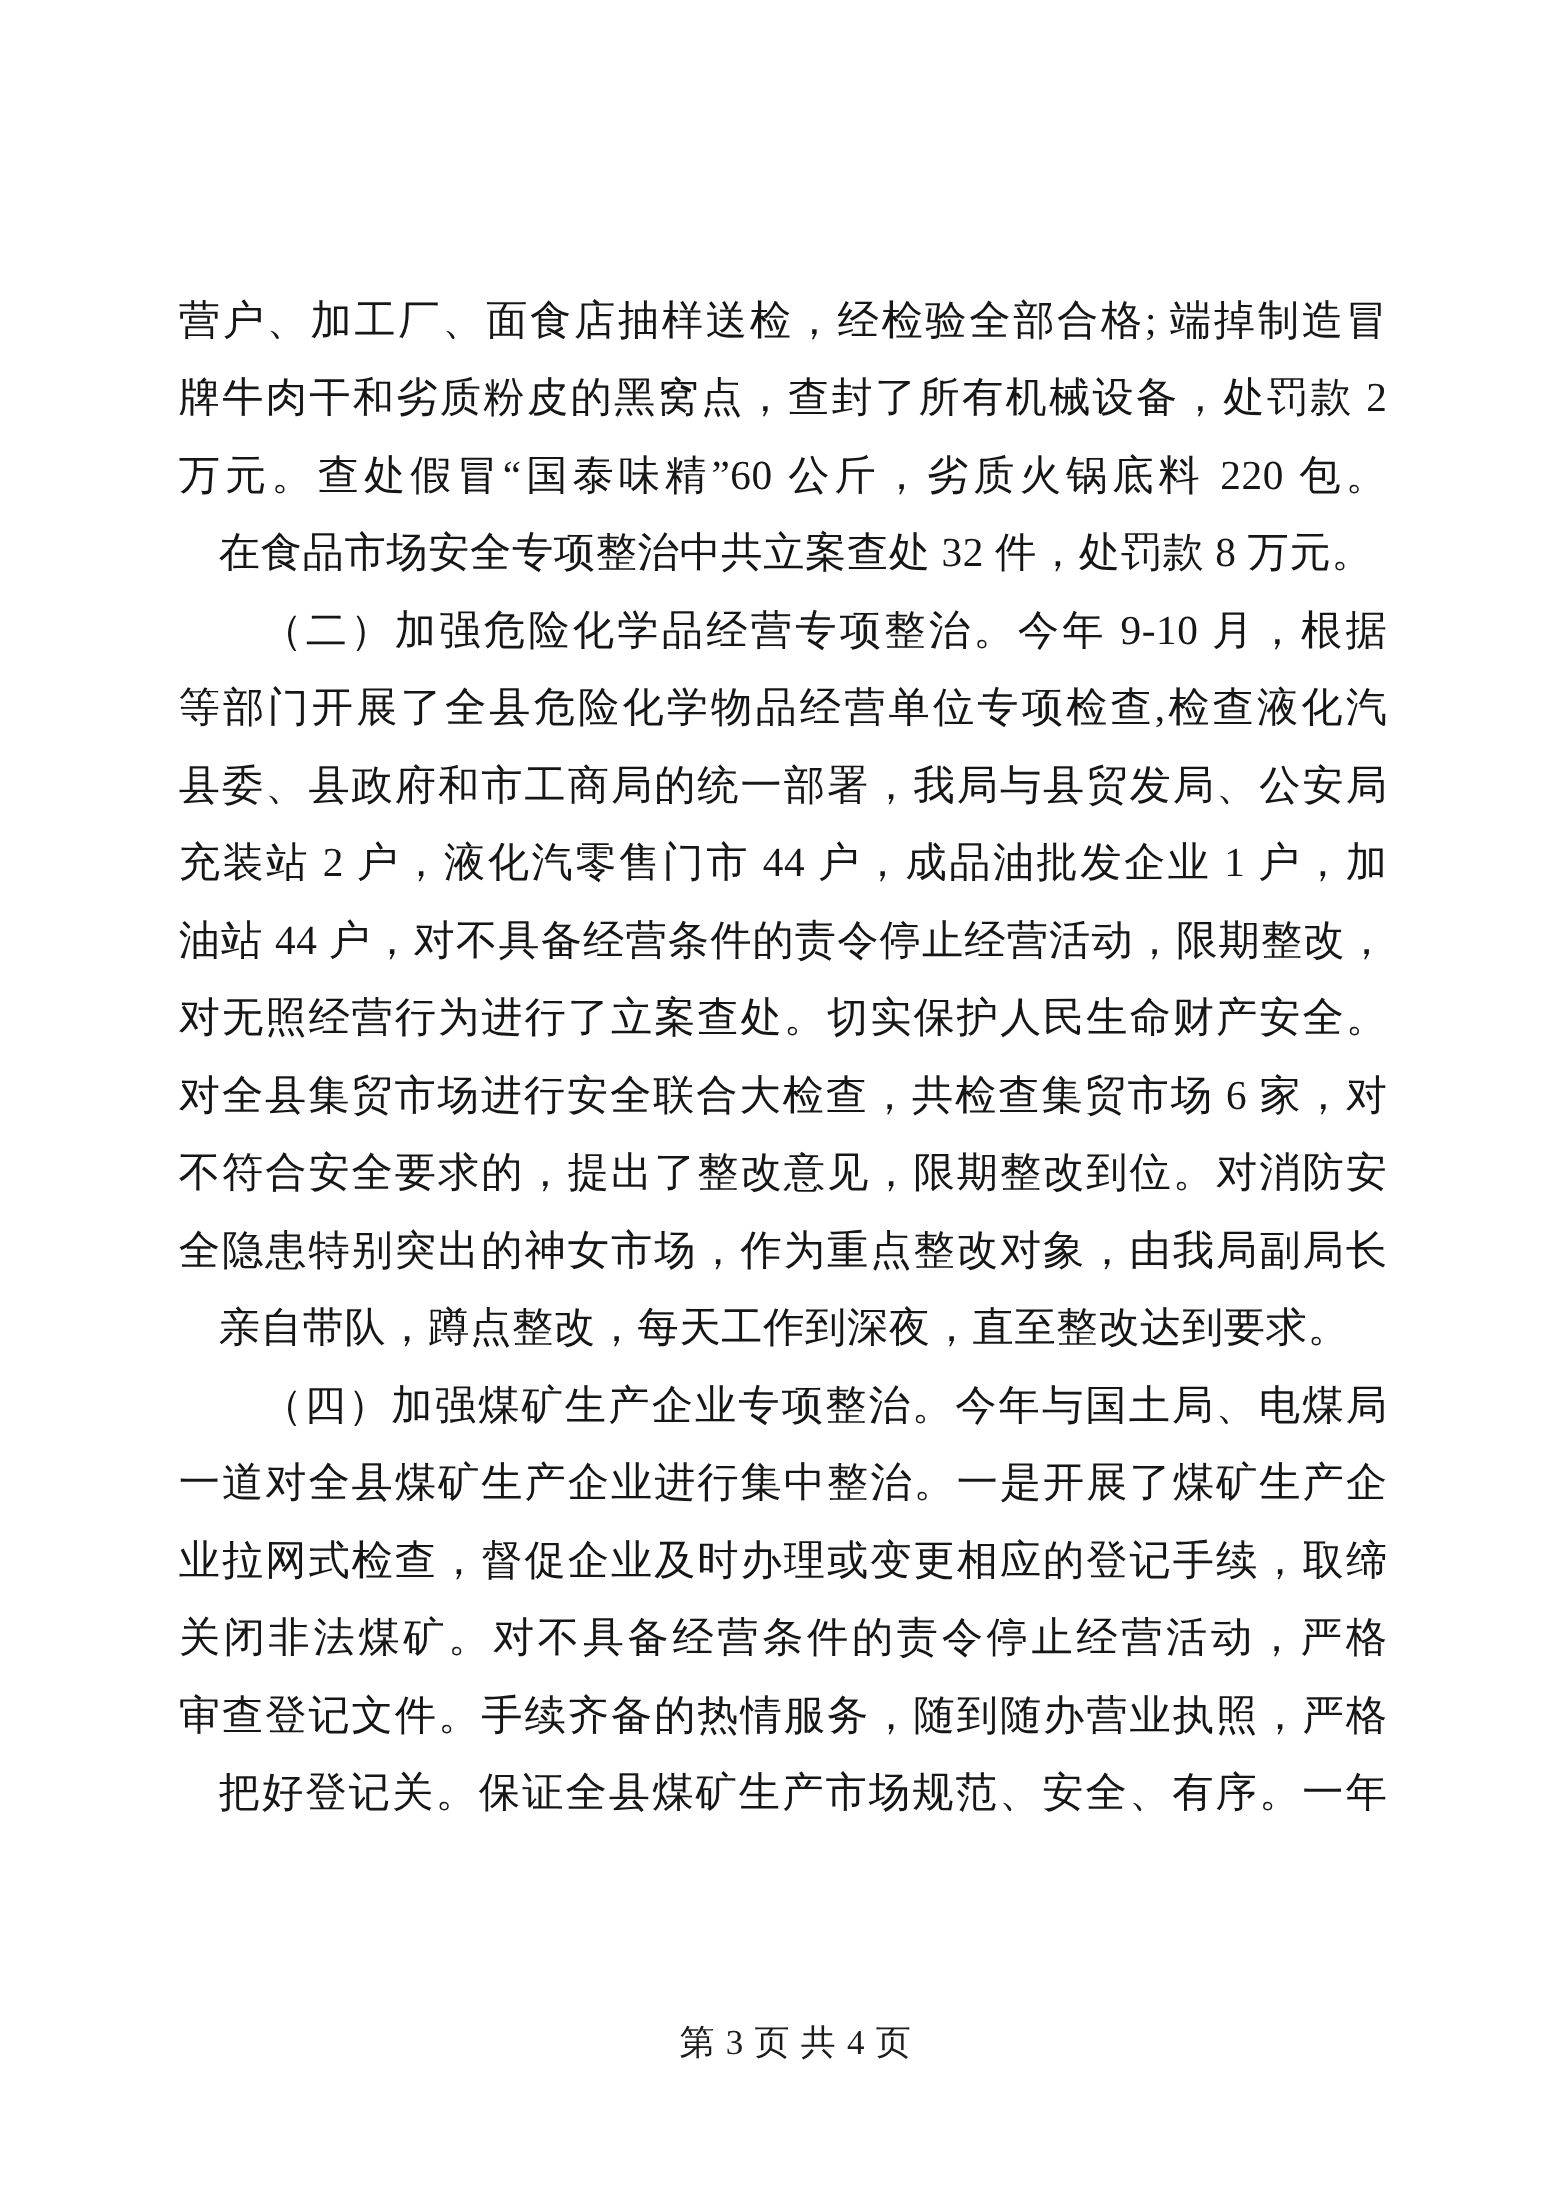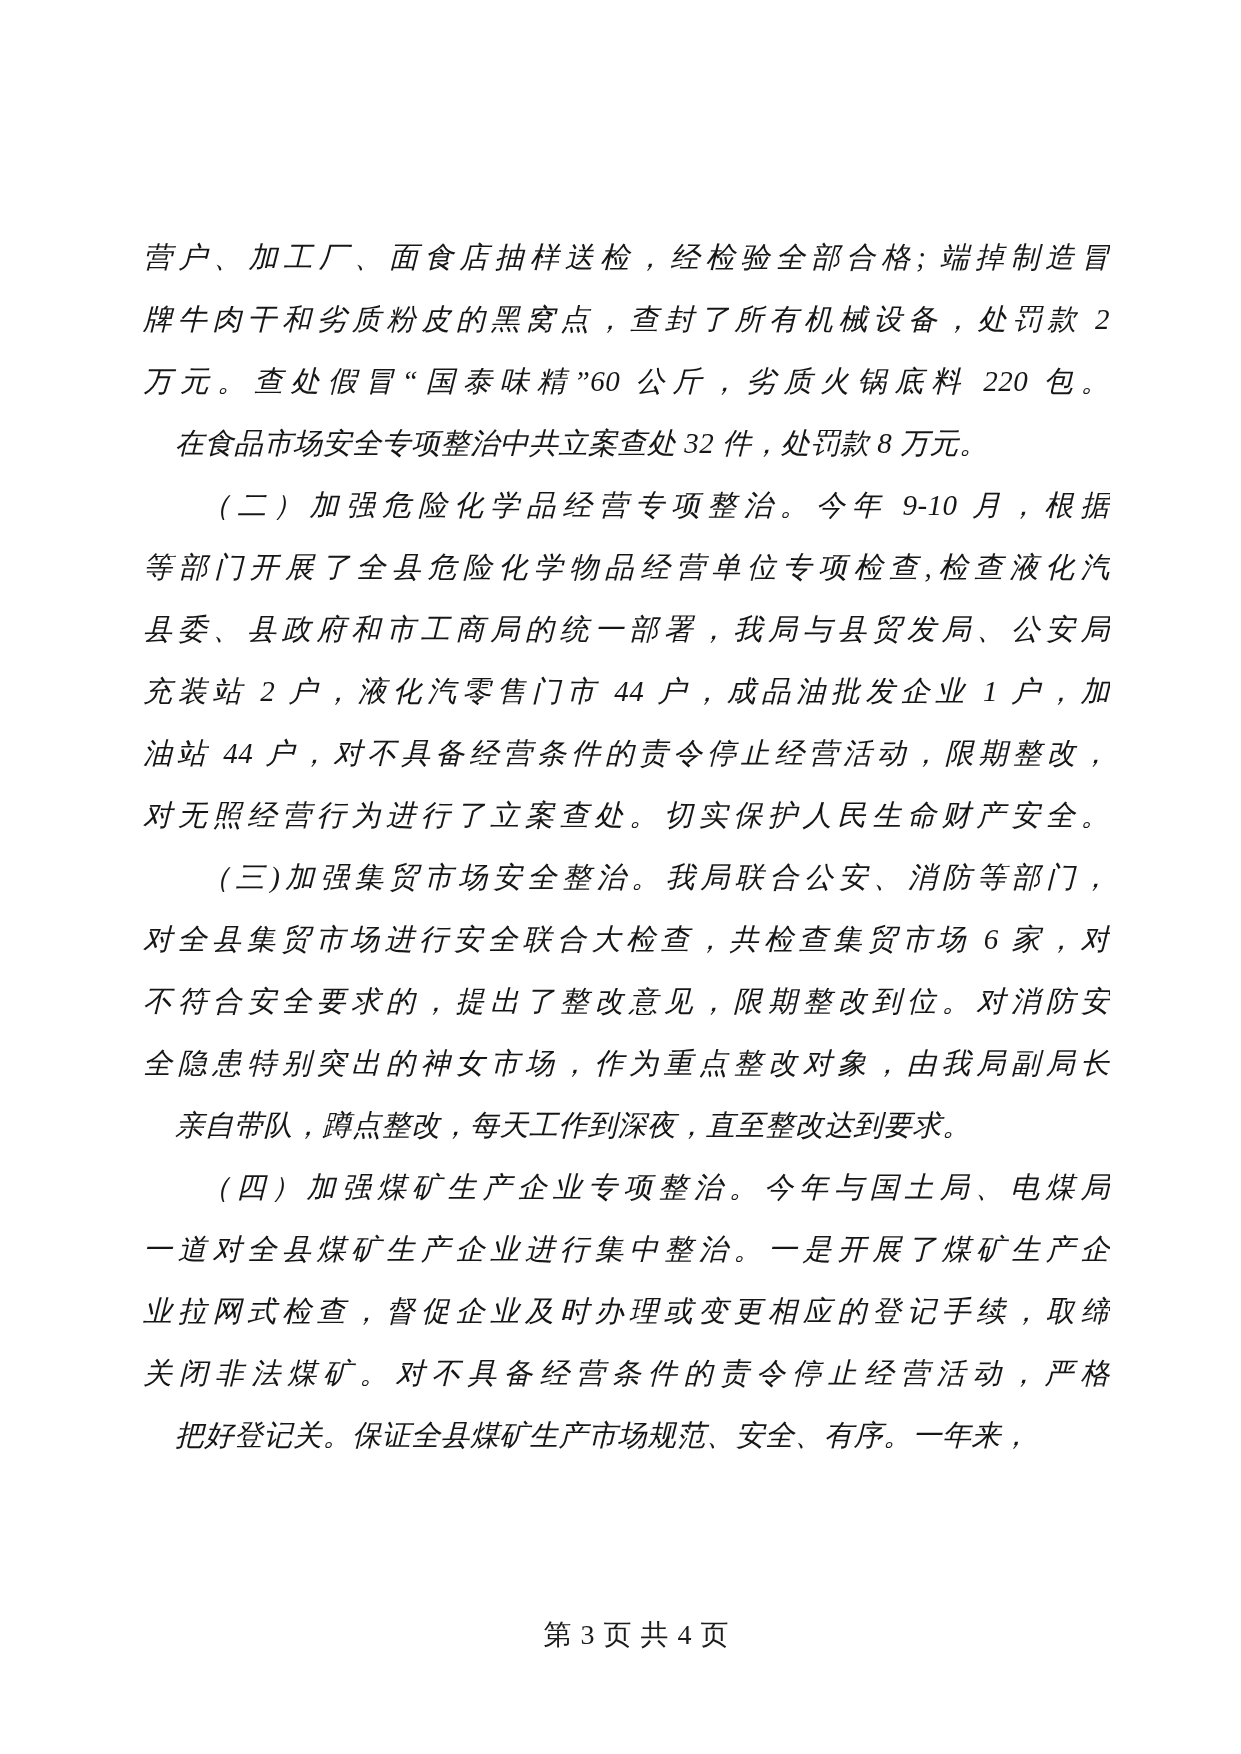--- a/index.html
+++ b/index.html
@@ -18,27 +18,26 @@
   }
   .body-text {
     position: absolute;
     left: 143px;
     top: 226px;
     width: 967px;
   }
   .line {
     height: 62px;
     line-height: 62px;
-    font-size: 29px;
+    font-size: 33px;
     letter-spacing: 0.5px;
     text-align: justify;
     text-align-last: justify;
     white-space: normal;
     overflow: hidden;
-    font-style: italic;
   }
   .line.indent {
     text-indent: 2em;
   }
   .line.para-end {
     text-align-last: left;
     margin-left: 32px;
   }
   .page-footer {
     position: absolute;
@@ -61,26 +60,26 @@
     <div class="line">营户、加工厂、面食店抽样送检，经检验全部合格; 端掉制造冒</div>
     <div class="line">牌牛肉干和劣质粉皮的黑窝点，查封了所有机械设备，处罚款 2</div>
     <div class="line">万元。查处假冒“国泰味精”60 公斤，劣质火锅底料 220 包。</div>
     <div class="line para-end">在食品市场安全专项整治中共立案查处 32 件，处罚款 8 万元。</div>
     <div class="line indent">（二）加强危险化学品经营专项整治。今年 9-10 月，根据</div>
     <div class="line">等部门开展了全县危险化学物品经营单位专项检查,检查液化汽</div>
     <div class="line">县委、县政府和市工商局的统一部署，我局与县贸发局、公安局</div>
     <div class="line">充装站 2 户，液化汽零售门市 44 户，成品油批发企业 1 户，加</div>
     <div class="line">油站 44 户，对不具备经营条件的责令停止经营活动，限期整改，</div>
     <div class="line">对无照经营行为进行了立案查处。切实保护人民生命财产安全。</div>
-    <div class="line indent">（三)加强集贸市场安全整治。我局联合公安、消防等部门，</div>
     <div class="line">对全县集贸市场进行安全联合大检查，共检查集贸市场 6 家，对</div>
     <div class="line">不符合安全要求的，提出了整改意见，限期整改到位。对消防安</div>
     <div class="line">全隐患特别突出的神女市场，作为重点整改对象，由我局副局长</div>
     <div class="line para-end">亲自带队，蹲点整改，每天工作到深夜，直至整改达到要求。</div>
     <div class="line indent">（四）加强煤矿生产企业专项整治。今年与国土局、电煤局</div>
     <div class="line">一道对全县煤矿生产企业进行集中整治。一是开展了煤矿生产企</div>
     <div class="line">业拉网式检查，督促企业及时办理或变更相应的登记手续，取缔</div>
     <div class="line">关闭非法煤矿。对不具备经营条件的责令停止经营活动，严格</div>
+    <div class="line">审查登记文件。手续齐备的热情服务，随到随办营业执照，严格</div>
     <div class="line para-end">把好登记关。保证全县煤矿生产市场规范、安全、有序。一年来，</div>
   </div>
 
   <div class="page-footer">第 3 页 共 4 页</div>
 </div>
 
 </body></html>

